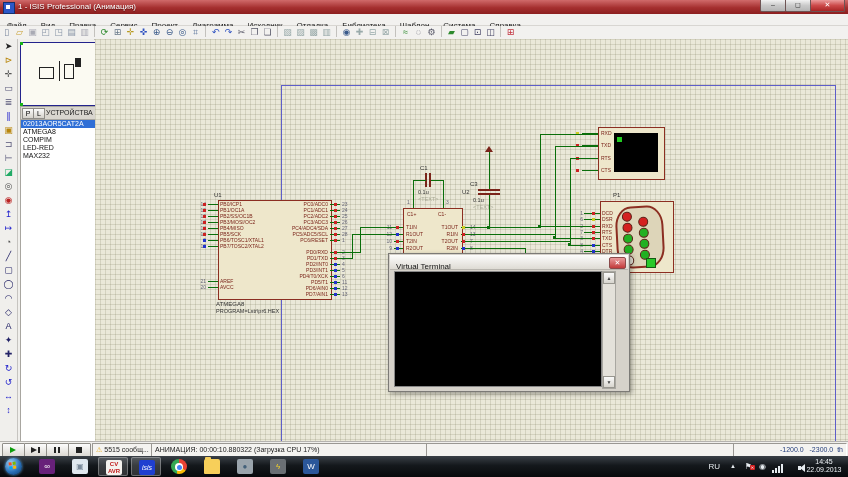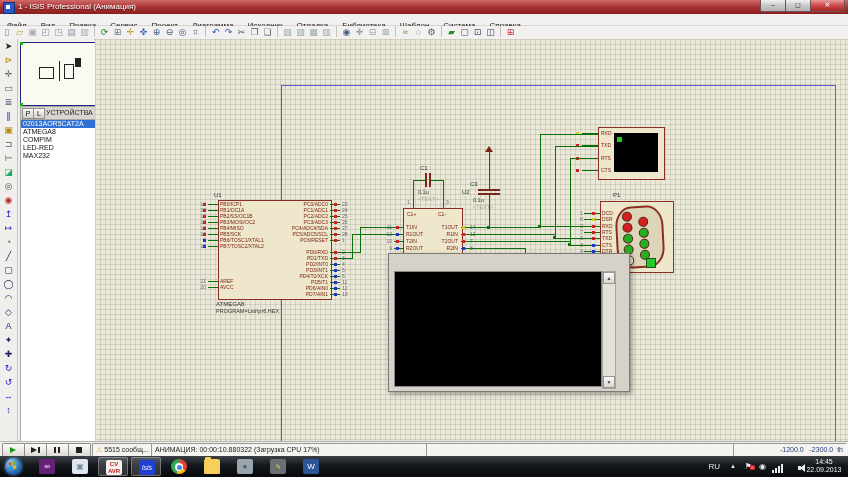--- a/index.html
+++ b/index.html
@@ -410,20 +410,24 @@
       <div class="wire" style="left: 431px; top: 180px; width: 12px; height: 1px;"></div>
       <div class="wire" style="left: 413px; top: 180px; width: 1px; height: 28px;"></div>
       <div class="wire" style="left: 443px; top: 180px; width: 1px; height: 28px;"></div>
       <div class="jdot" style="left: 538px; top: 225px;"></div>
       <div class="jdot" style="left: 553px; top: 236px;"></div>
       <div class="jdot" style="left: 568px; top: 243px;"></div>
       <div class="jdot" style="left: 487px; top: 226px;"></div>
     </div>
 
   <div id="vterm">
+    <div id="vt-title">
+      <span>Virtual Terminal</span>
+      <div id="vt-close">✕</div>
+    </div>
     <div id="vt-screen"></div>
     <div id="vt-scroll">
       <div class="vt-arrow" style="top:0;">▲</div>
       <div class="vt-arrow" style="bottom:0;">▼</div>
     </div>
   </div>
 
   <div id="statusbar">
     <div class="animbtn" style="left:2px;">
       <div class="tri" style="left:7px;top:3px;border-left:6px solid #0c9c0c;"></div>

